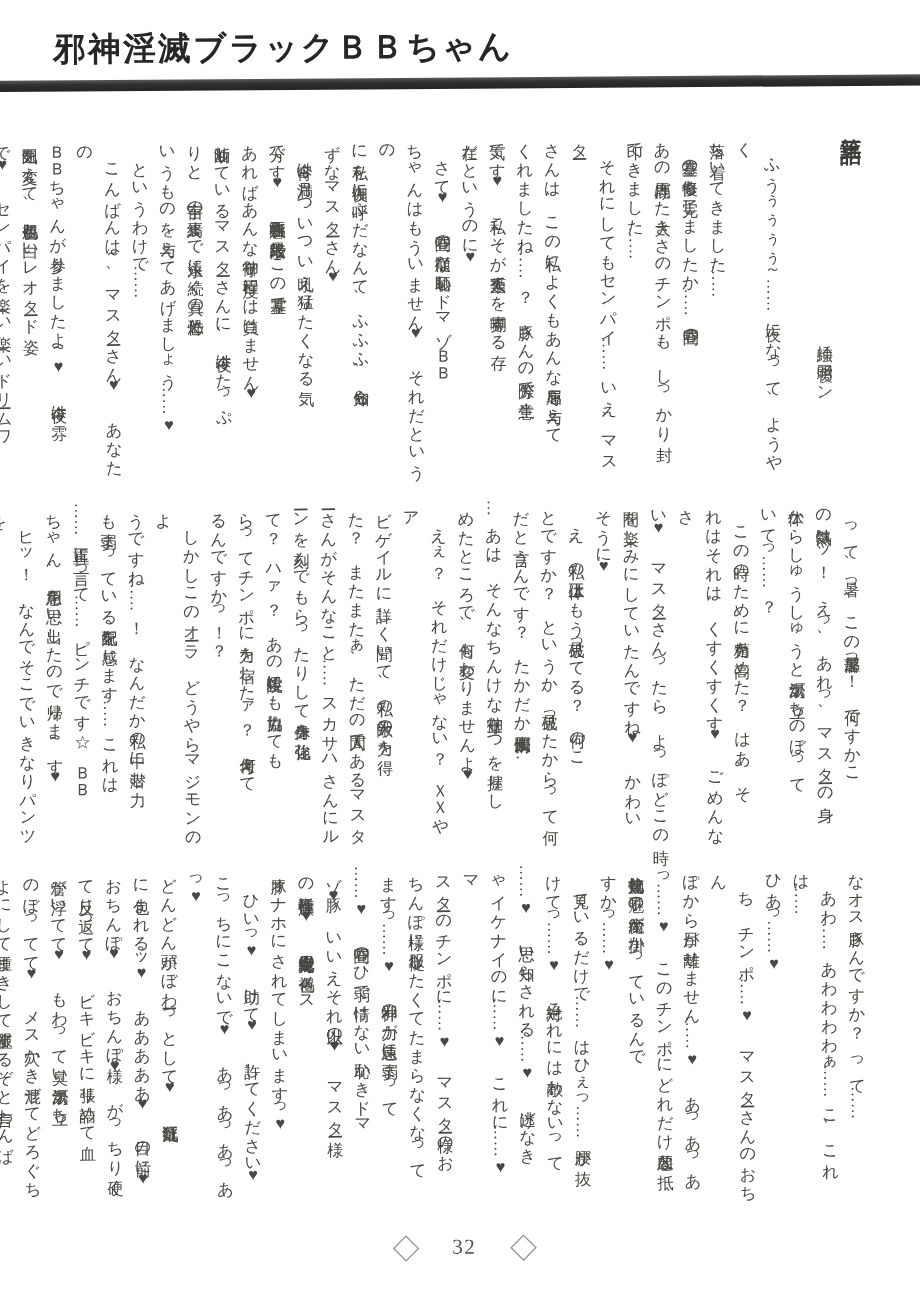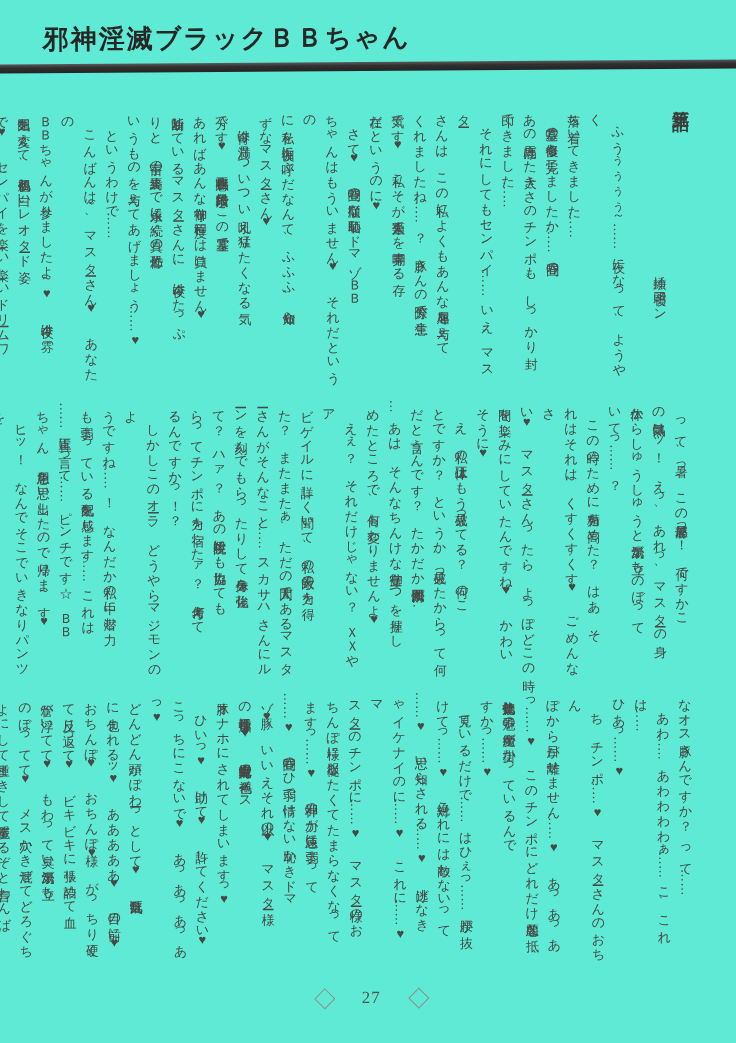--- a/index.html
+++ b/index.html
@@ -1,20 +1,20 @@
 <!DOCTYPE html>
 <html><head>
 <meta charset="utf-8">
 <style>
   html,body{margin:0;padding:0;background:#e8e8e6;}
   .page{
     position:relative;
     width:736px;height:1043px;
     margin:0 auto;
-    background:#5eead4;
+    background:#ffffff;
     overflow:hidden;
     font-family:"Liberation Serif","DejaVu Serif",serif;
   }
   .tilt{
     position:absolute;inset:0;
     transform:rotate(-0.4deg);
     transform-origin:50% 50%;
   }
   .book-title{
     position:absolute;
@@ -173,18 +173,18 @@
 に包まれるッ♥　あああああ♥　目の前に♥
 おちんぽ♥　おちんぽ様♥　がっちり硬く
 て反り返って♥　ビキビキに張り詰めて血
 管が浮いてて♥　もわって臭い湯気が立ち
 のぼってて♥　メス穴かき混ぜてどろぐち
 よにして種まきして征服するぞと言わんば
 かりの極悪コマシ棒♥</div>
 
     <div class="footer">
       <span class="diamond"></span>
-      <span class="page-number">27</span>
+      <span class="page-number">32</span>
       <span class="diamond"></span>
     </div>
 
   </div>
 </div>
 
 </body></html>

